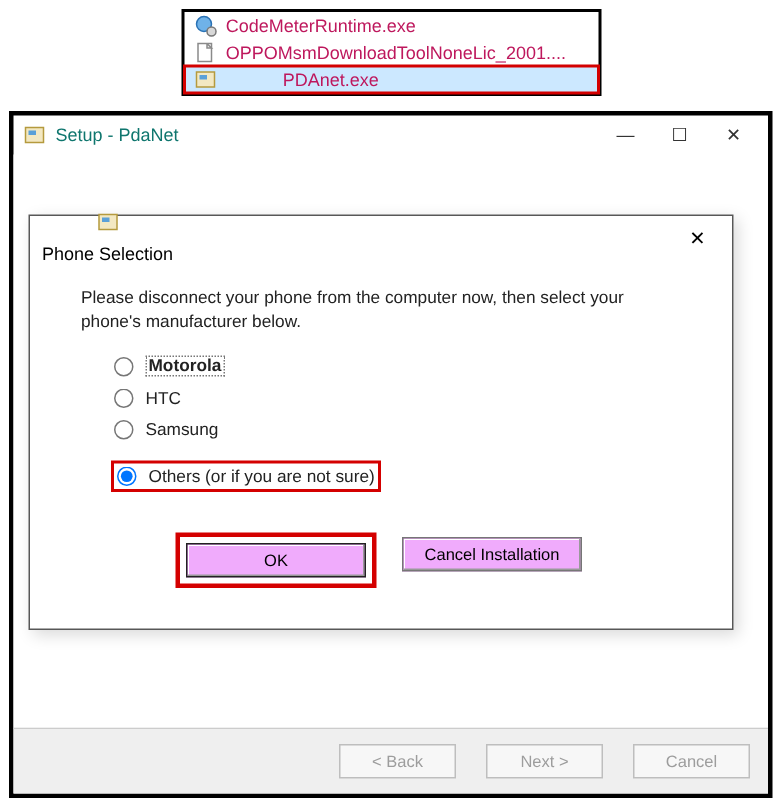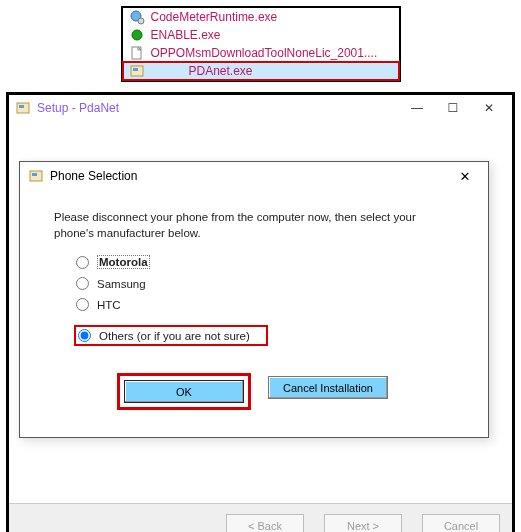--- a/index.html
+++ b/index.html
@@ -7,65 +7,57 @@
 
   
   .filebox { width: 280px; margin: 0 auto 10px auto; border: 2px solid #000; background: #fff; }
   .file-row { display: flex; align-items: center; gap: 6px; padding: 1px 6px; font-size: 12px; color: #be185d; white-space: nowrap; overflow: hidden; }
   .file-row.selected { background: #CCE8FF; }
   .file-row.highlighted { outline: 2px solid #d40000; outline-offset: -1px; gap: 44px; }
   .fico { width: 16px; height: 16px; flex: 0 0 16px; display:inline-flex; align-items:center; justify-content:center; }
 
   
   .setup { border: 3px solid #000; background: #fff; position: relative; }
-  .setup-title { height: 26px; display:flex; align-items:center; padding: 3px 6px; font-size: 12px; color:#8b5cf6; }
+  .setup-title { height: 26px; display:flex; align-items:center; padding: 3px 6px; font-size: 12px; color:#0f766e; }
   .setup-ctl { position:absolute; top:3px; right:6px; display:flex; gap:2px; }
   .setup-ctl span { width:34px; height:20px; display:inline-flex; align-items:center; justify-content:center; color:#333; font-size:12px; }
   .setup-body { position:relative; height: 382px; background:#fff; }
   .setup-footer { background:#EFEFEF; border-top:1px solid #ccc; padding:10px 12px; display:flex; justify-content:flex-end; gap:20px; }
   .fbtn { width:78px; height:23px; font-size:11px; background:#F7F7F7; border:1px solid #BEBEBE; color:#9d9d9d; }
 
   
   .dialog { position:absolute; left:10px; top:40px; width:470px; background:#fff; border:1px solid #575757; box-shadow: 3px 3px 10px rgba(0,0,0,0.15); }
   .dlg-title { height:28px; display:flex; align-items:center; justify-content:space-between; padding:0 8px; font-size:12px; }
-  .dlg-title-left { display:flex; align-items:center; gap:6px; }
+  .dlg-title-left { display:flex; align-items:center; gap:6px;flex-direction:column; }
   .closex { width:30px; height:20px; display:flex; align-items:center; justify-content:center; font-size:13px; }
   .dlg-body { padding: 20px 34px 12px 34px; font-size:11.5px; color:#222; }
   .instr { margin-bottom: 14px; line-height:1.35; }
   .opt { display:flex; align-items:center; gap:8px; margin: 8px 0 8px 22px; font-size:11.5px; }
   .opt input[type=radio]{ margin:0; }
-  .opt.sel { outline:2px solid #d40000; padding:2px 16px 2px 2px; display:inline-flex; }
+  .opt.sel { outline:2px solid #d40000; padding:2px 2px 2px 2px; display:inline-flex; }
   .optlabel.dotted { border:1px dotted #777; padding:0 1px;font-weight:bold; }
   .dlg-btns { display:flex; justify-content:center; gap:20px; margin:24px 0 18px 0; }
-  .dbtn { width:120px; height:23px; font-size:11px; background:#7dd3fc; border:1px solid #767676; box-shadow: inset -1px -1px 0 #999, inset 1px 1px 0 #fff; }
+  .dbtn { width:120px; height:23px; font-size:11px; background:#f0abfc; border:1px solid #767676; box-shadow: inset -1px -1px 0 #999, inset 1px 1px 0 #fff; }
   .dbtn.def { border:1px solid #222; }
   .hl { outline:3px solid #d40000; padding:4px; display:inline-block; }
 
   svg { display:block; }
 </style>
 </head>
 <body>
 
 <div class="filebox">
   <div class="file-row">
     <span class="fico">
       <svg width="16" height="16">
           <circle cx="7" cy="7" r="5" fill="#6fb2e8" stroke="#2a72b5"></circle>
           <circle cx="12" cy="12" r="3" fill="#d8d8d8" stroke="#777"></circle>
         </svg>
     </span>
     <span>CodeMeterRuntime.exe</span>
-  </div>
-  <div class="file-row">
-    <span class="fico">
-      <svg width="16" height="16">
-          <circle cx="8" cy="8" r="5" fill="#1aa61a" stroke="#0b6e0b"></circle>
-        </svg>
-    </span>
-    <span>ENABLE.exe</span>
   </div>
   <div class="file-row">
     <span class="fico">
       <svg width="16" height="16">
           <rect x="3" y="2" width="9" height="12" fill="#fff" stroke="#8a8a8a"></rect>
           <polyline points="9,2 12,5 9,5 9,2" fill="#eee" stroke="#8a8a8a"></polyline>
         </svg>
     </span>
     <span>OPPOMsmDownloadToolNoneLic_2001....</span>
   </div>
@@ -113,25 +105,25 @@
       </div>
       <div class="dlg-body">
         <div class="instr">Please disconnect your phone from the computer now, then select your phone's manufacturer below.</div>
 
         <div class="opt">
           <input type="radio" name="mfr" style="">
           <span class="optlabel dotted">Motorola</span>
         </div>
         <div class="opt">
           <input type="radio" name="mfr" style="">
-          <span class="optlabel">Samsung</span>
+          <span class="optlabel">HTC</span>
         </div>
         <div class="opt">
           <input type="radio" name="mfr" style="">
-          <span class="optlabel">HTC</span>
+          <span class="optlabel">Samsung</span>
         </div>
         <div>
           <div class="opt sel">
             <input type="radio" name="mfr" checked="" style="">
             <span class="optlabel">Others (or if you are not sure)</span>
           </div>
         </div>
 
         <div class="dlg-btns">
           <span class="hl">

